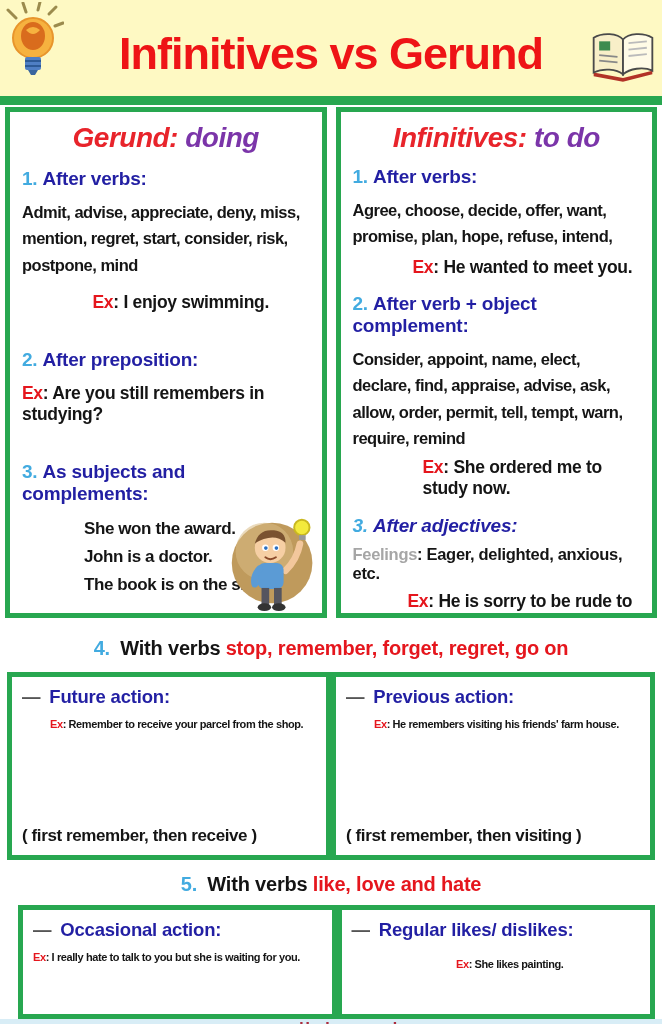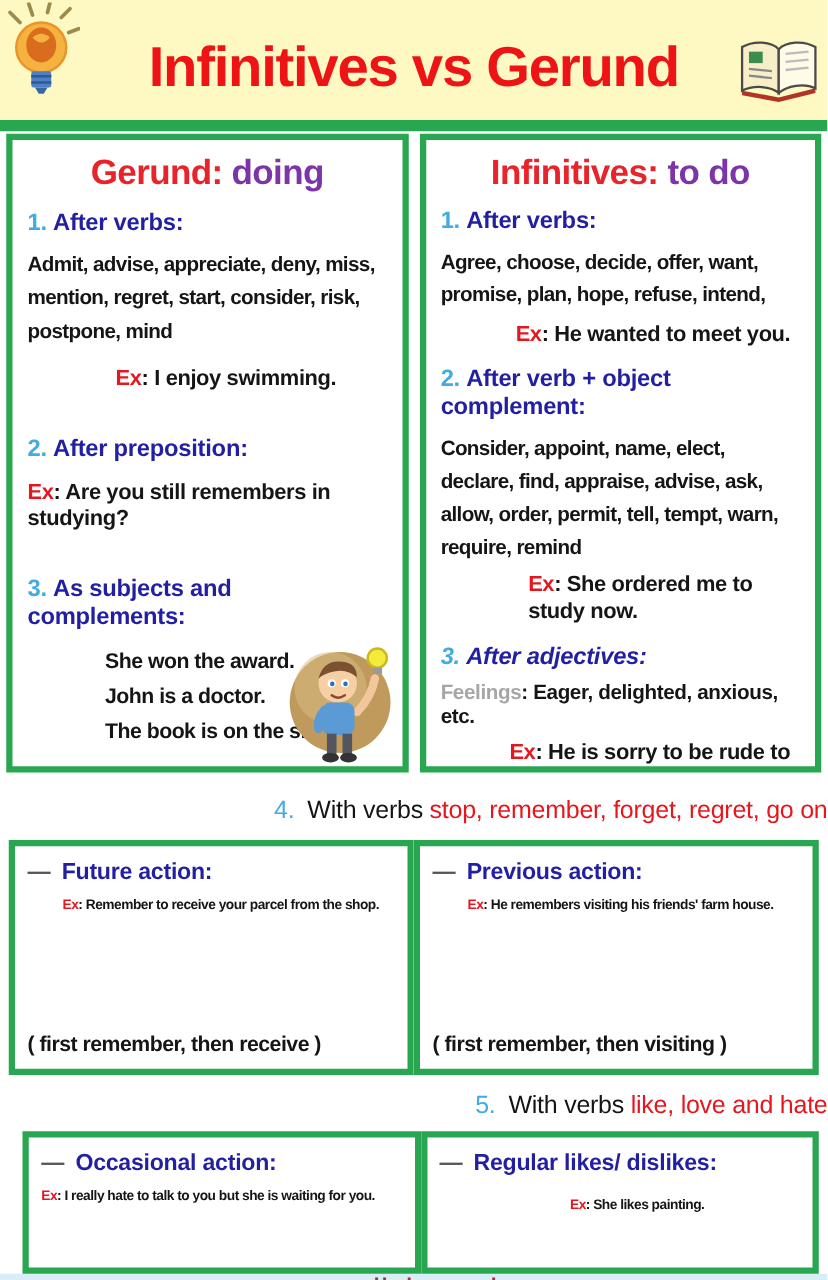--- a/index.html
+++ b/index.html
@@ -21,21 +21,21 @@
   .green-bar{height:9px;background:#28a750;}
   
   .columns{
     display:flex;gap:9px;padding:2px 5px 0 5px;height:513px;box-sizing:border-box;
   }
   .col{
     flex:1;border:5px solid #28a750;background:#ffffff;
     padding:4px 12px;box-sizing:border-box;position:relative;overflow:hidden;
   }
   .col-title{
-    text-align:center;font-size:28px;font-weight:bold;
+    text-align:center;font-size:28px;font-weight:bold;font-style:italic;
     margin:6px 0 12px 0;letter-spacing:-0.5px;
   }
   .t-red{color:#e8242b;}
   .t-purple{color:#7b35a9;}
   .sec-head{font-size:19px;font-weight:bold;color:#221fa3;letter-spacing:-0.2px;}
   .num{color:#42abe0;margin-right:5px;}
   .words{
     font-size:16.5px;font-weight:bold;color:#151515;
     letter-spacing:-0.5px;line-height:1.6;margin-top:9px;
   }
@@ -56,21 +56,21 @@
   .i-ex1{margin:7px 0 0 60px;}
   .i-s2{margin-top:15px;}
   .i-ex2{margin:6px 0 0 70px;}
   .i-s3{margin-top:16px;font-style:italic;}
   .i-feel{margin-top:8px;font-size:16.5px;}
   .i-ex3{margin:8px 0 0 55px;}
   
   .cartoon{position:absolute;right:0px;bottom:-6px;}
   
   .band-head{
-    text-align:right;font-size:20px;font-weight:normal;color:#141414;
+    text-align:center;font-size:20px;font-weight:bold;color:#141414;
     letter-spacing:-0.2px;
   }
   .band4{padding:19px 0 12px 0;}
   .band5{padding:13px 0 9px 0;}
   .verbs-red{color:#e5161d;}
   
   .boxes4{display:flex;padding:0 7px;height:188px;box-sizing:border-box;}
   .boxes5{display:flex;padding:0 7px 0 18px;height:114px;box-sizing:border-box;border-radius:11px;}
   .rule-box{
     flex:1;border:5px solid #28a750;background:#ffffff;box-sizing:border-box;

